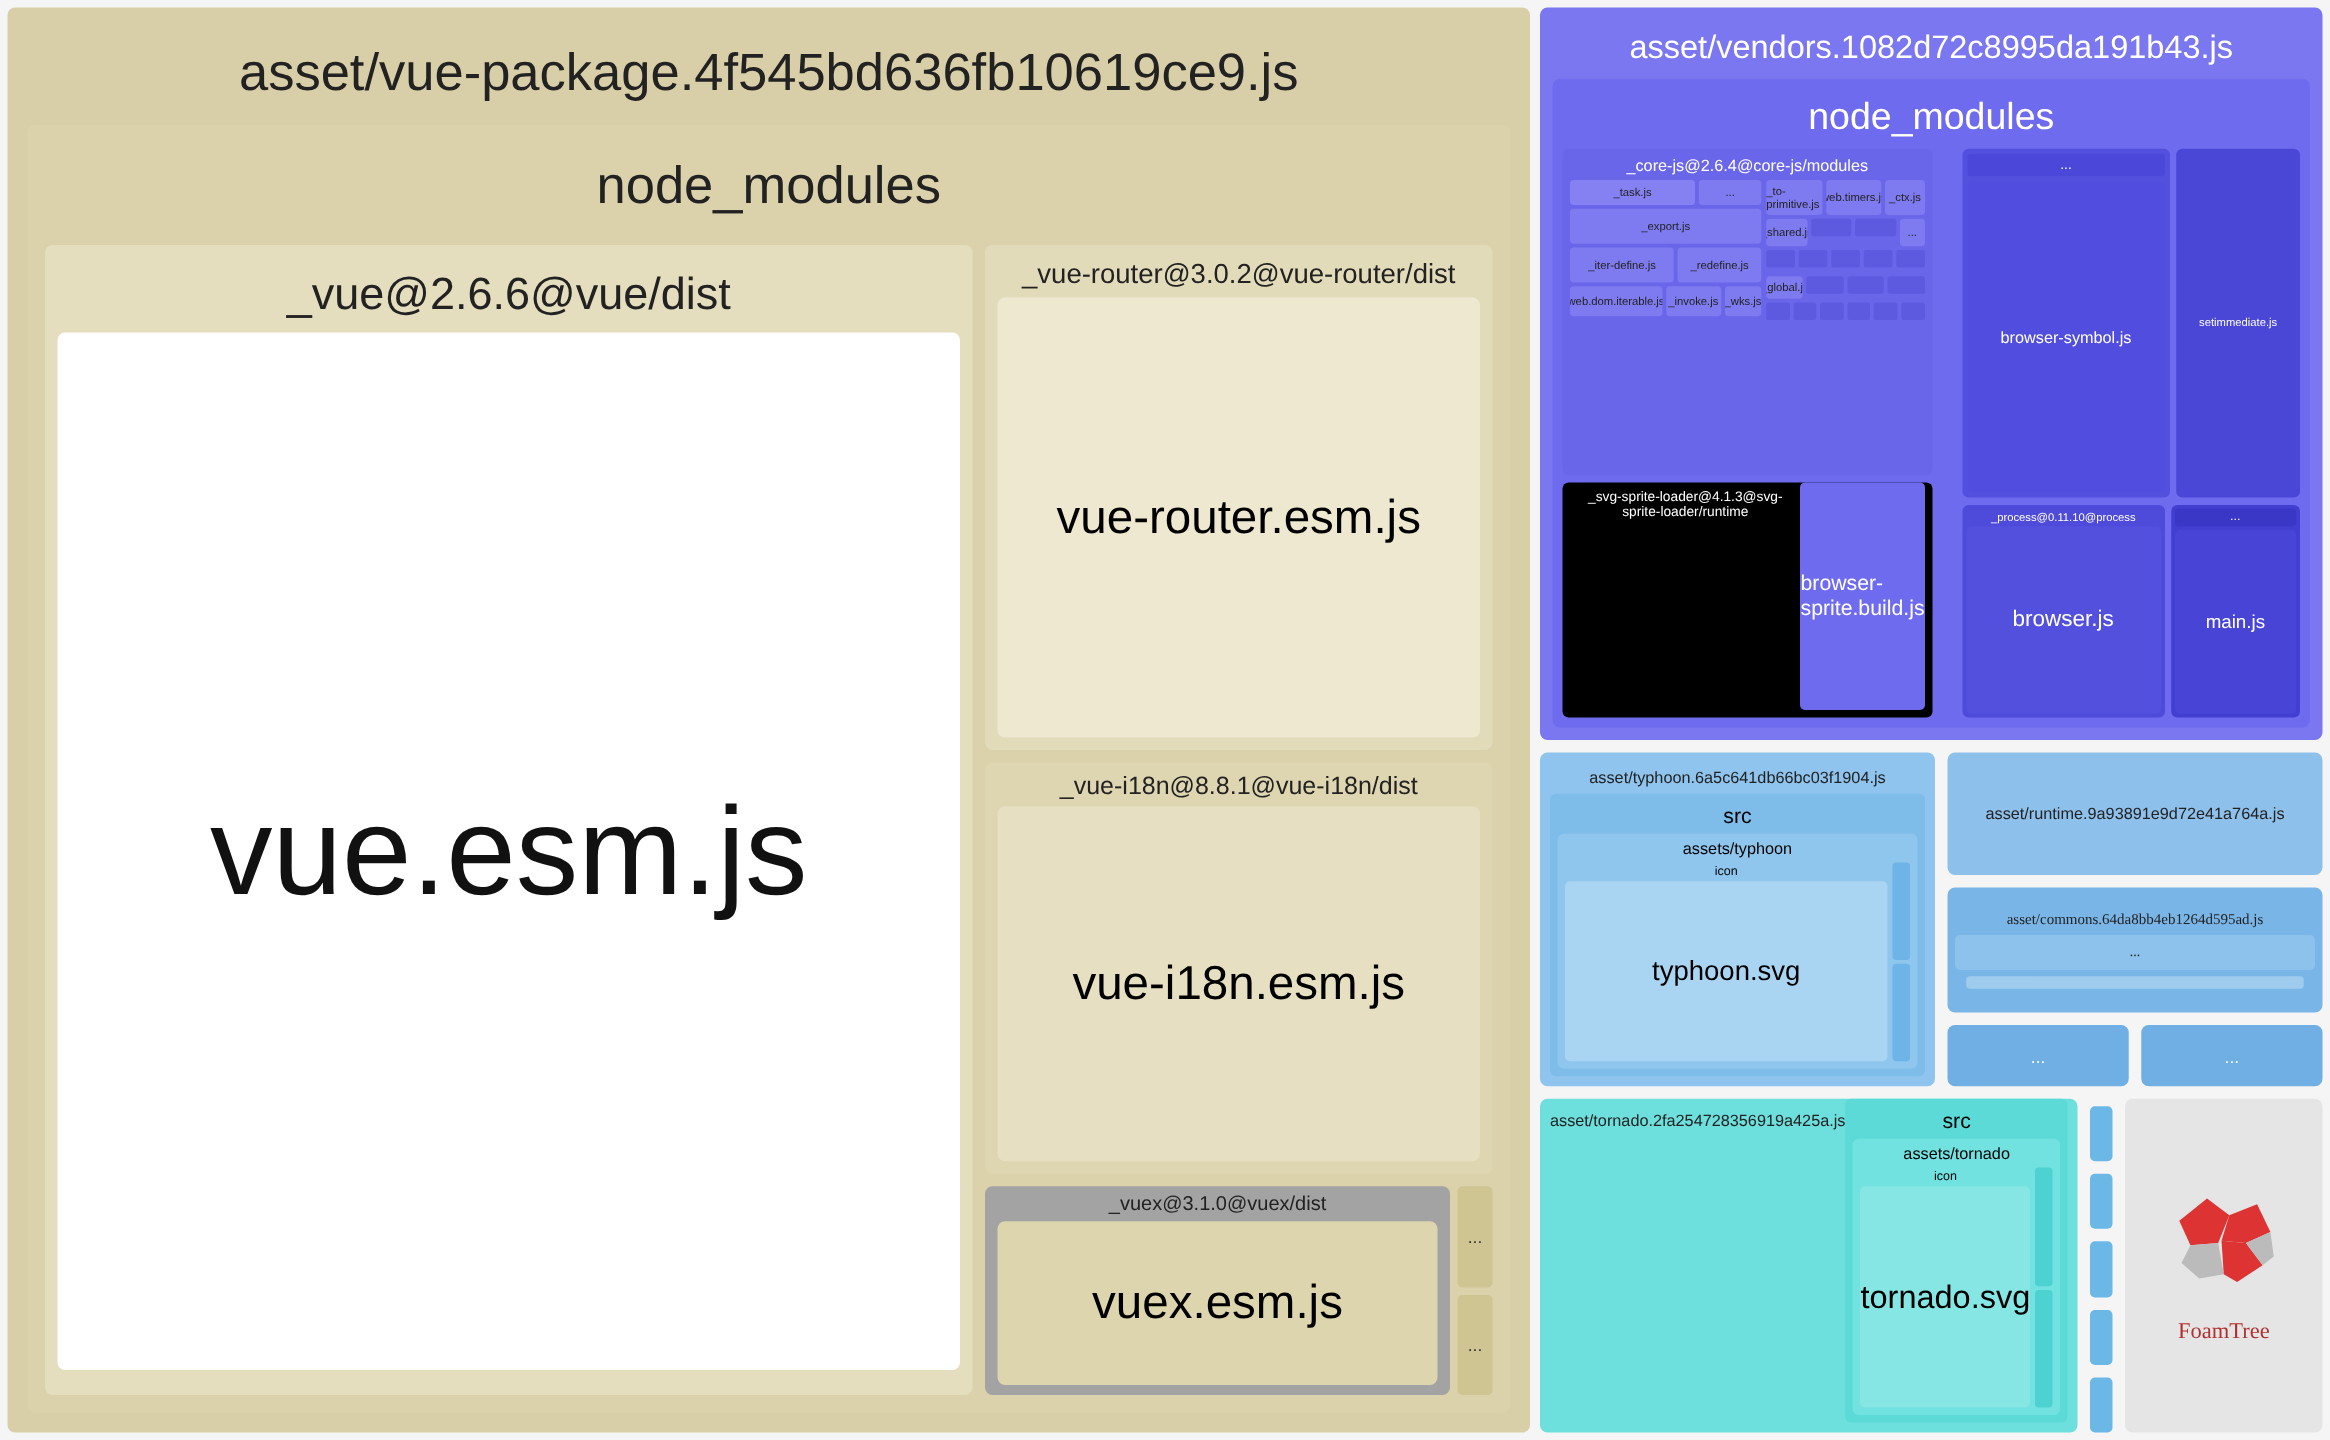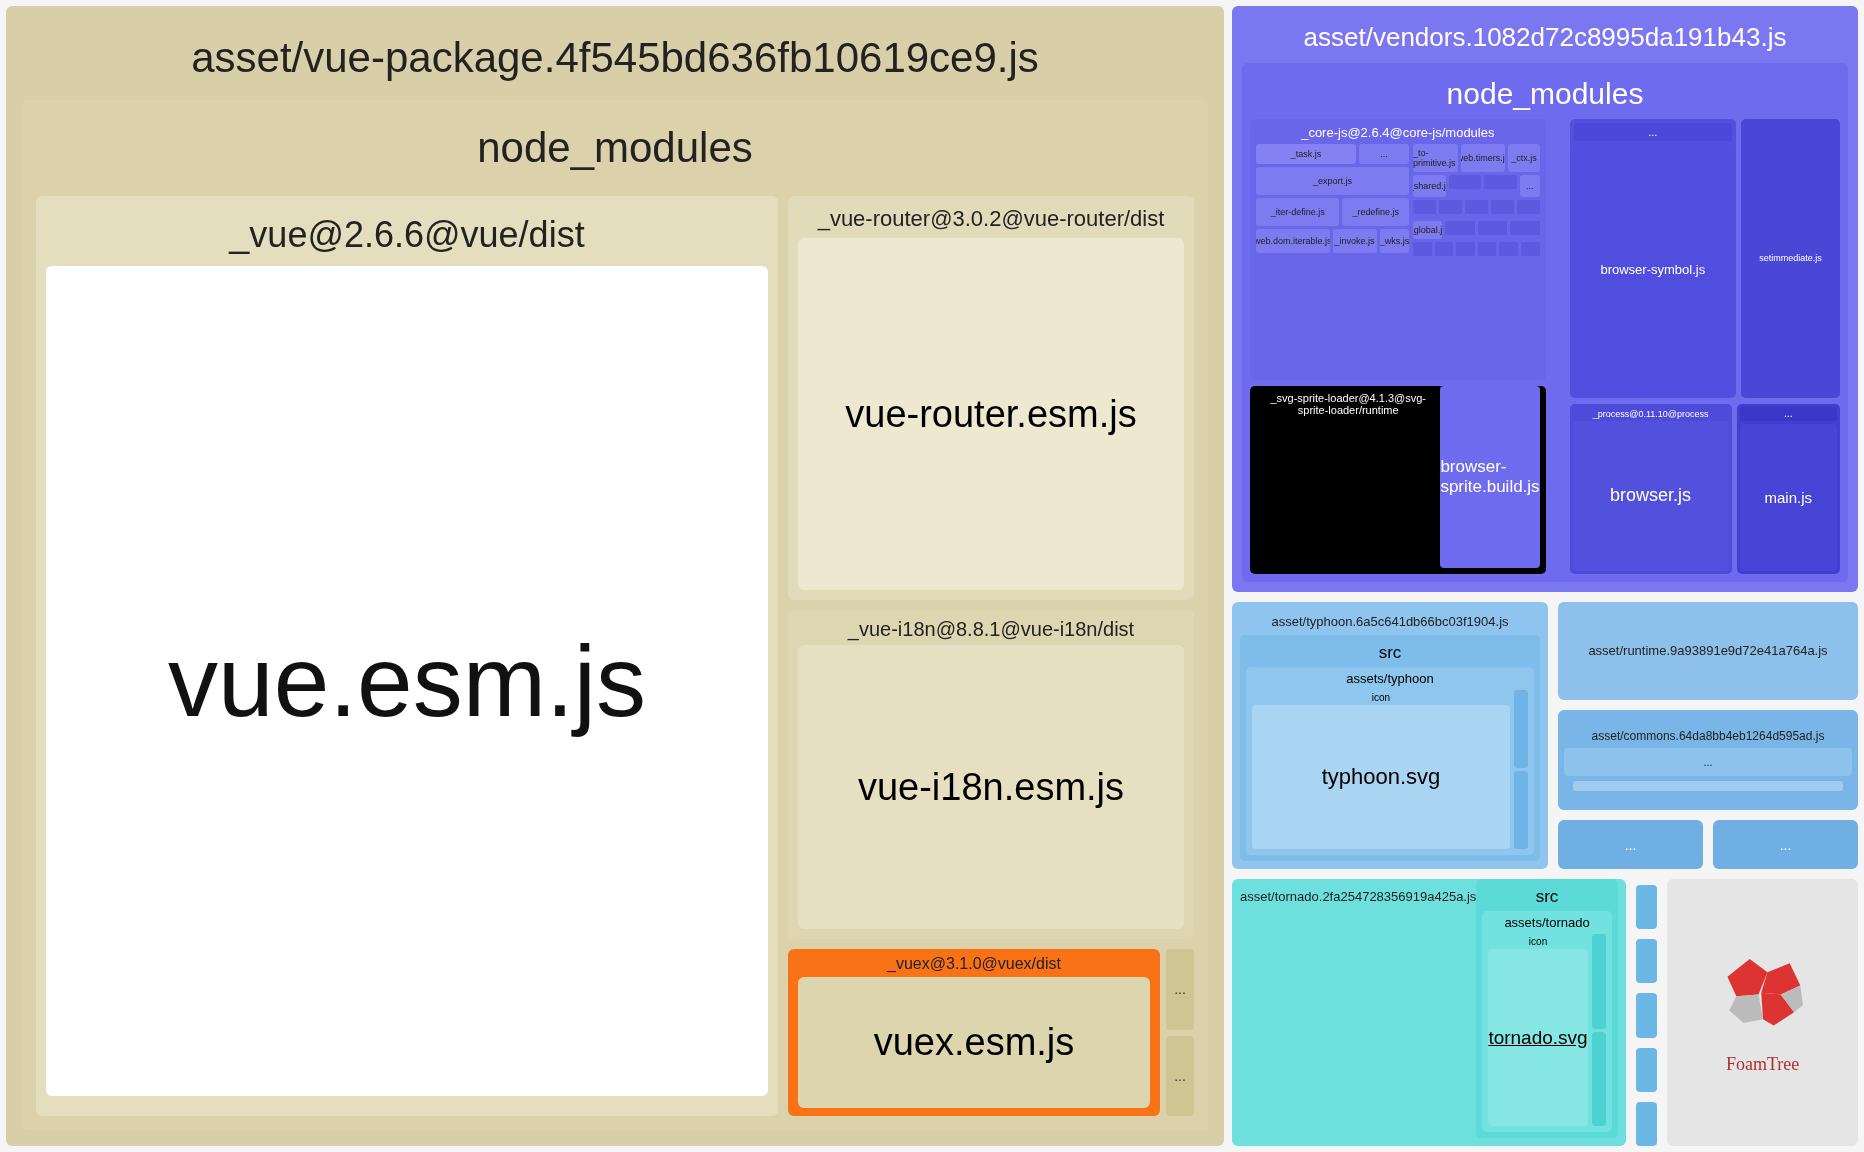--- a/index.html
+++ b/index.html
@@ -23,21 +23,21 @@
 
 .router-dist { background: #e2dbba; border-radius: 6px; display: flex; flex-direction: column; padding: 0 10px 10px; flex: 1.3; }
 .router-title { text-align: center; font-size: 22px; color: #222; padding: 10px 0 6px; }
 .router-file { background: #eee8d0; border-radius: 6px; flex: 1; display: flex; align-items: center; justify-content: center; font-size: 38px; }
 
 .i18n-dist { background: #ded6b1; border-radius: 6px; display: flex; flex-direction: column; padding: 0 10px 10px; flex: 1.05; }
 .i18n-title { text-align: center; font-size: 20px; color: #222; padding: 8px 0 4px; }
 .i18n-file { background: #e6dfc1; border-radius: 6px; flex: 1; display: flex; align-items: center; justify-content: center; font-size: 38px; }
 
 .vuex-row { display: flex; gap: 6px; flex: 0.55; }
-.vuex-dist { background: #f97316; border-radius: 6px; display: flex; flex-direction: column; padding: 0 10px 8px; flex: 1; }
+.vuex-dist { background: #a3a3a3; border-radius: 6px; display: flex; flex-direction: column; padding: 0 10px 8px; flex: 1; }
 .vuex-title { text-align: center; font-size: 16px; color: #222; padding: 6px 0 4px; }
 .vuex-file { background: #ddd5ae; border-radius: 6px; flex: 1; display: flex; align-items: center; justify-content: center; font-size: 38px; }
 .vuex-dots-col { width: 28px; display: flex; flex-direction: column; gap: 6px; }
 .vuex-dot { flex: 1; background: #cec592; border-radius: 4px; display: flex; align-items: center; justify-content: center; font-size: 14px; color: #333; }
 
 
 .vendors { background: #7b77f0; border-radius: 6px; padding: 0 10px 10px; flex: 0 0 586px; display: flex; flex-direction: column; }
 .vendors-title { color: #fff; text-align: center; font-size: 26px; padding: 16px 0 10px; }
 .vendors-nm { background: #6f6bee; border-radius: 6px; flex: 1; display: flex; flex-direction: column; padding: 0 8px 8px; }
 .vendors-nm-title { color: #fff; text-align: center; font-size: 30px; padding: 14px 0 8px; }
@@ -87,31 +87,31 @@
 .assets-lbl { text-align: center; font-size: 13px; padding: 4px 0 0; }
 .icon-lbl { text-align: center; font-size: 10px; padding: 2px 0; }
 .svg-file { background: #a9d4f2; border-radius: 4px; flex: 1; display: flex; align-items: center; justify-content: center; font-size: 22px; }
 .assets-body { flex: 1; display: flex; gap: 4px; }
 .assets-main { flex: 1; display: flex; flex-direction: column; }
 .assets-side { width: 14px; display: flex; flex-direction: column; gap: 3px; }
 .assets-side div { flex: 1; background: #6fb4e6; border-radius: 3px; }
 
 .runtime-col { flex: 1; display: flex; flex-direction: column; gap: 10px; }
 .runtime { background: #8ec0ec; border-radius: 6px; flex: 1; display: flex; align-items: center; justify-content: center; font-size: 13px; color: #222; }
-.commons { background: #79b6e7; border-radius: 6px; flex: 0.9; display: flex; flex-direction: column; padding: 6px; gap: 5px; align-items: center; justify-content: center; font-size: 12px; color: #222; }
+.commons { background: #79b6e7; border-radius: 6px; flex: 0.9; display: flex; flex-direction: column; padding: 6px; gap: 5px; align-items: center; justify-content: center; font-size: 12px; color: #222; font-family: Liberation Serif, serif; }
 .commons-inner { background: #8cc2eb; border-radius: 4px; width: 100%; height: 28px; display: flex; align-items: center; justify-content: center; font-size: 11px; }
 .commons-bar { background: #9ecbee; width: 94%; height: 10px; border-radius: 3px; }
 .two-small { flex: 0.5; display: flex; gap: 10px; }
 .small-blk { flex: 1; background: #6fafe4; border-radius: 6px; display: flex; align-items: center; justify-content: center; font-size: 14px; color: #fff; }
 
 .tornado-row { display: flex; gap: 10px; flex: 1; }
 .tornado { background: #6de0de; border-radius: 6px; flex: 1; display: flex; flex-direction: row; padding: 0 8px 8px; }
 .tornado-title { text-align: center; font-size: 13px; color: #222; padding: 10px 0 5px; }
 .tornado-src { background: #5cdad8; border-radius: 5px; flex: 1; display: flex; flex-direction: column; padding: 0 6px 6px; }
-.tor-svg { background: #86e6e4; border-radius: 4px; flex: 1; display: flex; align-items: center; justify-content: center; font-size: 19px; text-decoration: underline; }
+.tor-svg { background: #86e6e4; border-radius: 4px; flex: 1; display: flex; align-items: center; justify-content: center; font-size: 26px; }
 .tornado .assets-side div { background: #4cd2d0; }
 
 .stripes { flex: 0.13; display: flex; flex-direction: column; gap: 10px; padding-top: 6px; }
 .stripe { flex: 1; background: #6bb8e7; border-radius: 4px; }
 
 .logo-box { flex: 1.15; background: #e5e5e5; border-radius: 6px; display: flex; flex-direction: column; align-items: center; justify-content: center; gap: 24px; }
 .logo-svg { width: 90px; height: 80px; }
 .logo-txt { font-size: 18px; color: #b03030; font-family: Georgia, serif; }
 </style>
 </head>

